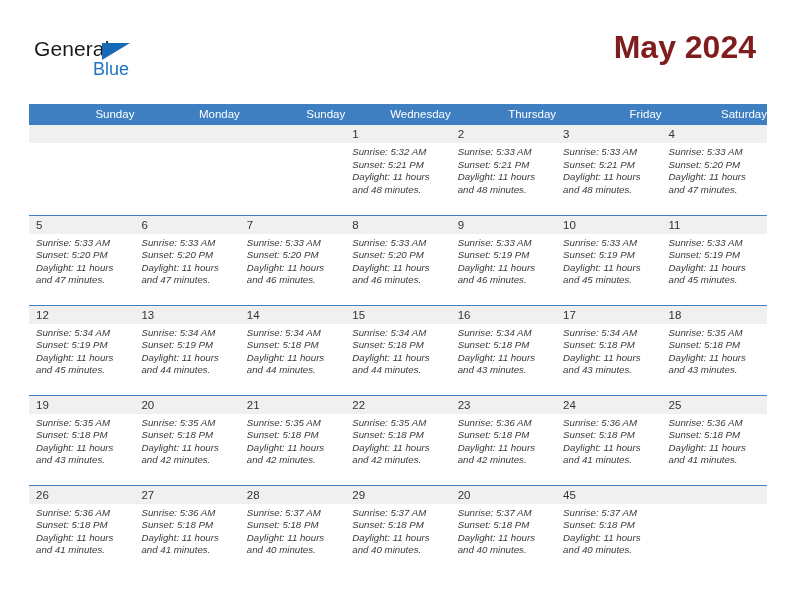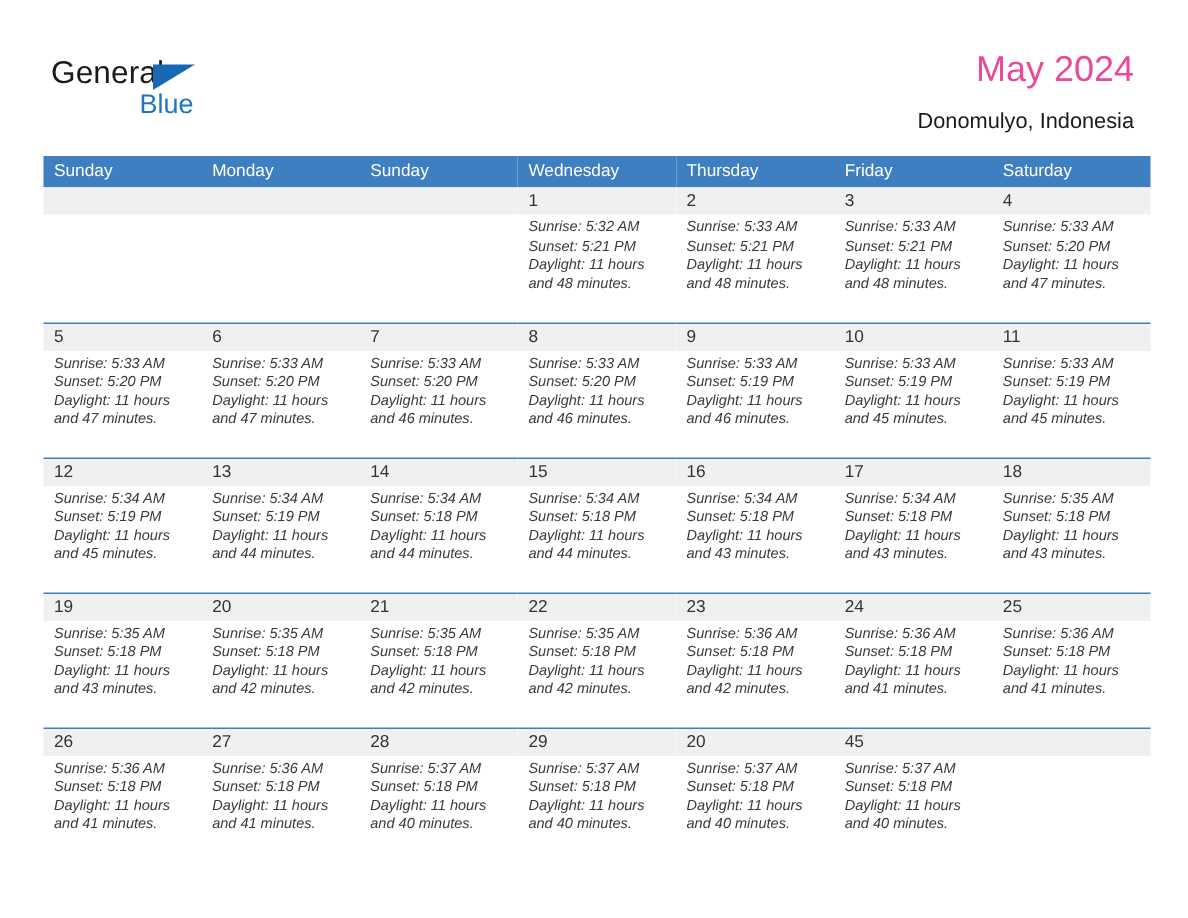--- a/index.html
+++ b/index.html
@@ -55,24 +55,24 @@
     line-height: 22px;
   }
 
   .title-block {
     position: absolute;
     right: 36px;
     top: 31px;
     text-align: right;
   }
   .cal-title {
-    font-size: 24px;
-    color: #ec4899;
+    font-size: 32px;
+    color: #7f1d1d;
     line-height: 32px;
-    font-weight: normal;
+    font-weight: bold;
   }
   .cal-subtitle {
     font-size: 14.5px;
     color: #1a1a1a;
     line-height: 20px;
     margin-top: 8px;
   }
 
   
   .cal-table {
@@ -81,21 +81,21 @@
     top: 104px;
     width: 738px;
     border-collapse: collapse;
     table-layout: fixed;
   }
   .cal-table th {
     background: #3d7fc1;
     color: #ffffff;
     font-size: 11.5px;
     font-weight: normal;
-    text-align: left;
+    text-align: right;
     padding: 5px 0 5px 7px;
     height: 21px;
     line-height: 11px;
   }
   .cal-table td {
     vertical-align: top;
     padding: 0;
     height: 90px;
     border-top: 1px solid #3d7fc1;
     background: #ffffff;
@@ -128,21 +128,20 @@
 
   <div class="header">
     <div class="brand">
       <span class="brand-general">General</span>
       <span class="brand-triangle"></span>
       <span class="brand-blue">Blue</span>
     </div>
 
     <div class="title-block">
       <div class="cal-title">May 2024</div>
-      <div class="cal-subtitle">Donomulyo, Indonesia</div>
     </div>
   </div>
 
   <table class="cal-table">
     <thead>
       <tr>
         <th>Sunday</th>
         <th>Monday</th>
         <th>Sunday</th>
         <th>Wednesday</th>

